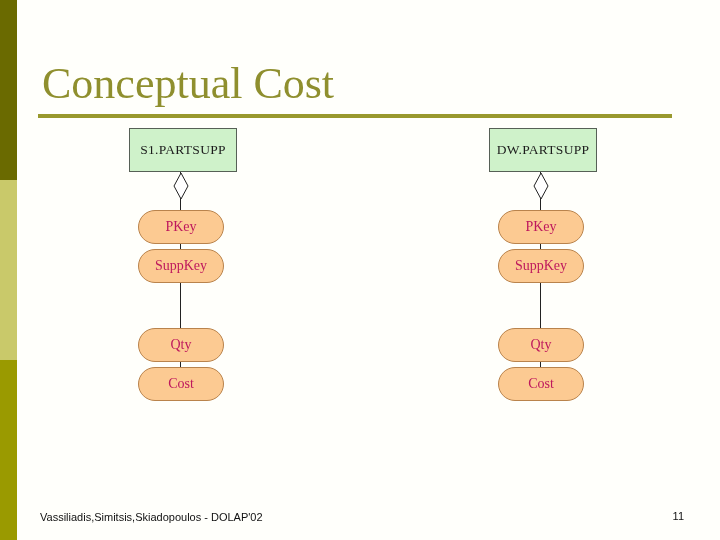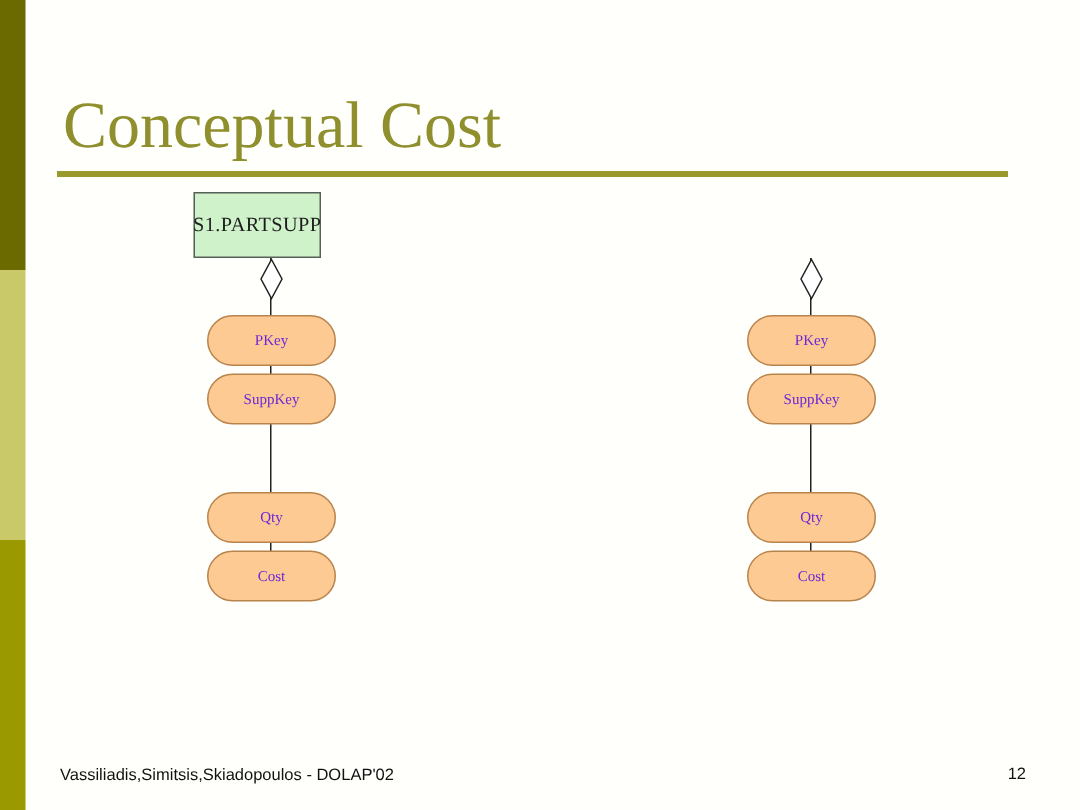--- a/index.html
+++ b/index.html
@@ -30,38 +30,38 @@
   }
   
   .entity-column{position:absolute;top:128px;width:120px;height:280px;}
   .connector-line{
     position:absolute;left:59px;top:44px;
     width:1px;height:212px;
     background:var(--line,#222222);
   }
   .entity-box{
     position:absolute;left:8px;top:0;
-    width:85px;height:44px;
+    width:108px;height:44px;
     background:var(--ent-fill,#cff2ca);
     border:1px solid var(--ent-border,#566056);
     box-sizing:border-box;
     display:flex;align-items:center;justify-content:center;
     font-size:13.5px;color:#1c1c1c;
     letter-spacing:0.3px;
   }
   .diamond{position:absolute;left:52px;top:44px;width:16px;height:28px;color:var(--line,#222222);}
   .attribute-oval{
     position:absolute;left:17px;
     width:86px;height:34px;
     background:var(--att-fill,#fcca92);
     border:1px solid var(--att-border,#b9834c);
     border-radius:17px;
     box-sizing:border-box;
     display:flex;align-items:center;justify-content:center;
-    font-size:10px;color:#6d28d9;
+    font-size:14px;color:#be185d;
   }
   
   .footer-citation{
     position:absolute;left:40px;top:511px;
     font-family:"Liberation Sans", sans-serif;
     font-size:11px;color:#111111;
     white-space:nowrap;
   }
   .page-number{
     position:absolute;right:36px;top:510px;
@@ -90,26 +90,27 @@
         <div class="diamond"><svg width="16" height="28" viewBox="0 0 16 28">
             <polygon points="8,1 15,14 8,27 1,14" fill="#ffffff" stroke="currentColor" stroke-width="1"></polygon>
           </svg></div>
         <div class="attribute-oval" style="top: 82px;">PKey</div>
         <div class="attribute-oval" style="top: 121px;">SuppKey</div>
         <div class="attribute-oval" style="top: 200px;">Qty</div>
         <div class="attribute-oval" style="top: 239px;">Cost</div>
       </div>
       <div class="entity-column" style="left: 481px;">
         <div class="connector-line"></div>
+        <div class="entity-box">DW.PARTSUPP</div>
         <div class="diamond"><svg width="16" height="28" viewBox="0 0 16 28">
             <polygon points="8,1 15,14 8,27 1,14" fill="#ffffff" stroke="currentColor" stroke-width="1"></polygon>
           </svg></div>
         <div class="attribute-oval" style="top: 82px;">PKey</div>
         <div class="attribute-oval" style="top: 121px;">SuppKey</div>
         <div class="attribute-oval" style="top: 200px;">Qty</div>
         <div class="attribute-oval" style="top: 239px;">Cost</div>
       </div>
     </div>
 
   <div class="footer-citation">Vassiliadis,Simitsis,Skiadopoulos - DOLAP'02</div>
-  <div class="page-number">12</div>
+  <div class="page-number">11</div>
 
 </div>
 
 </body></html>

